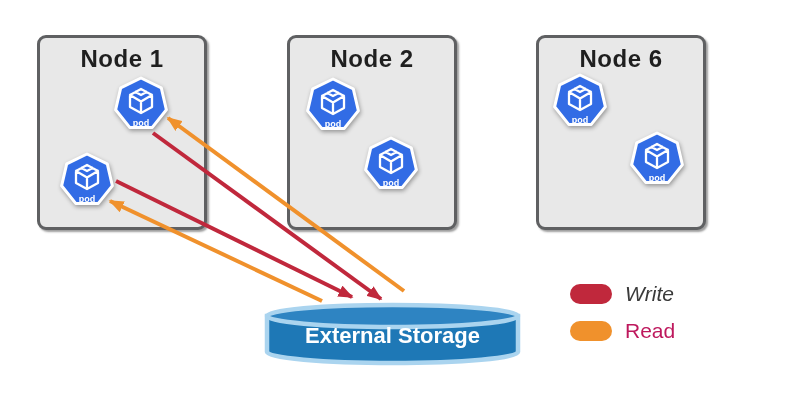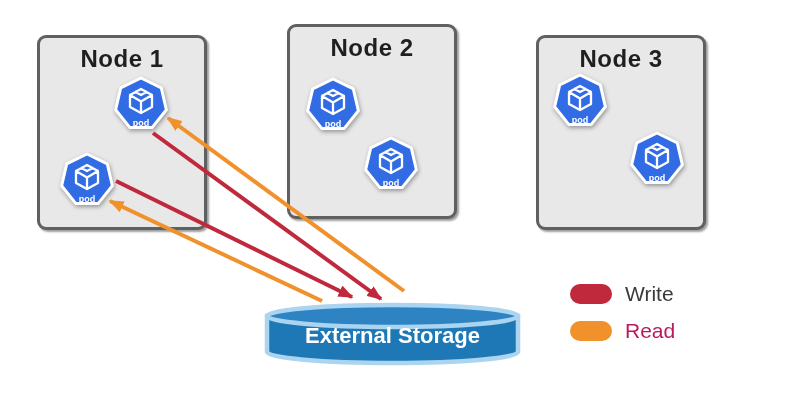--- a/index.html
+++ b/index.html
@@ -15,21 +15,21 @@
     position: absolute;
     width: 170px;
     height: 195px;
     background: #e8e8e8;
     border: 3px solid #5f6062;
     border-radius: 9px;
     box-sizing: border-box;
     box-shadow: 2px 2px 2px rgba(40,40,40,0.45);
   }
   .node-1 { left: 37px;  top: 35px; }
-  .node-2 { left: 287px; top: 24px; }
+  .node-2 { left: 287px; top: 35px; }
   .node-3 { left: 536px; top: 35px; }
   .node-title {
     margin: 7px 0 16px 0;
     text-align: center;
     font-size: 24px;
     font-weight: bold;
     color: #1f1f1f;
     letter-spacing: 0.5px;
   }
   .pod {
@@ -84,21 +84,21 @@
 
 <div class="canvas">
 
   <section class="node node-1">
     <h2 class="node-title">Node 1</h2>
   </section>
   <section class="node node-2">
     <h2 class="node-title">Node 2</h2>
   </section>
   <section class="node node-3">
-    <h2 class="node-title">Node 3</h2>
+    <h2 class="node-title">Node 6</h2>
   </section>
 
   <div class="pod pod-1-1">
     <svg width="58" height="58" viewBox="0 0 58 58">
       <polygon class="hept" points="29,3 49.3,12.8 54.4,34.8 40.3,52.4 17.7,52.4 3.6,34.8 8.7,12.8" fill="#326ce5"></polygon>
       <path class="cube" d="M29,14 L40,20 L40,32 L29,38 L18,32 L18,20 Z M18,20 L29,26.5 L40,20 M29,26.5 L29,38 M23.5,17 L29,20 L34.5,17"></path>
       <text class="pod-label" x="29" y="50.5">pod</text>
     </svg>
   </div>
   <div class="pod pod-1-2">
@@ -154,21 +154,21 @@
     </defs>
     <line x1="153" y1="133" x2="381" y2="299" marker-end="url(#head-write)" stroke="#c0283c"></line>
     <line x1="116" y1="181" x2="352" y2="297" marker-end="url(#head-write)" stroke="#c0283c"></line>
     <line x1="404" y1="291" x2="168" y2="118" marker-end="url(#head-read)" stroke="#f0912c"></line>
     <line x1="322" y1="301" x2="110" y2="201" marker-end="url(#head-read)" stroke="#f0912c"></line>
   </svg>
 
   <div class="legend">
     <div class="legend-row">
       <span class="swatch" style="background-color: rgb(192, 40, 60);"></span>
-      <span class="legend-label" style="color: rgb(58, 58, 58);">Write</span>
+      <span class="legend-label" style="color: rgb(58, 58, 58); font-style: italic;">Write</span>
     </div>
     <div class="legend-row">
       <span class="swatch" style="background-color: rgb(240, 145, 44);"></span>
       <span class="legend-label" style="color: #be185d;">Read</span>
     </div>
   </div>
 
 </div>
 
 </body></html>

